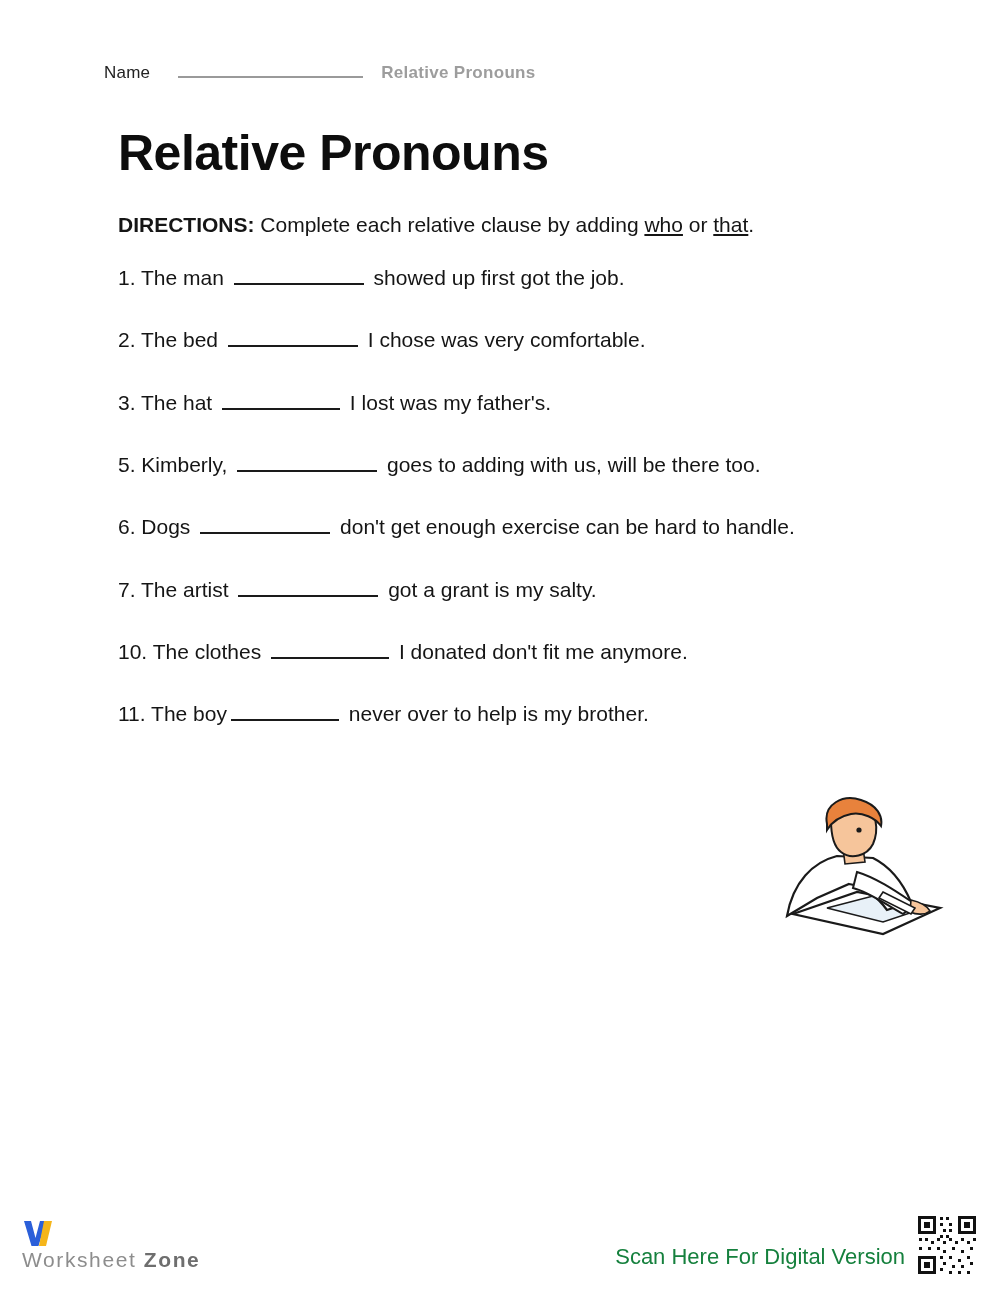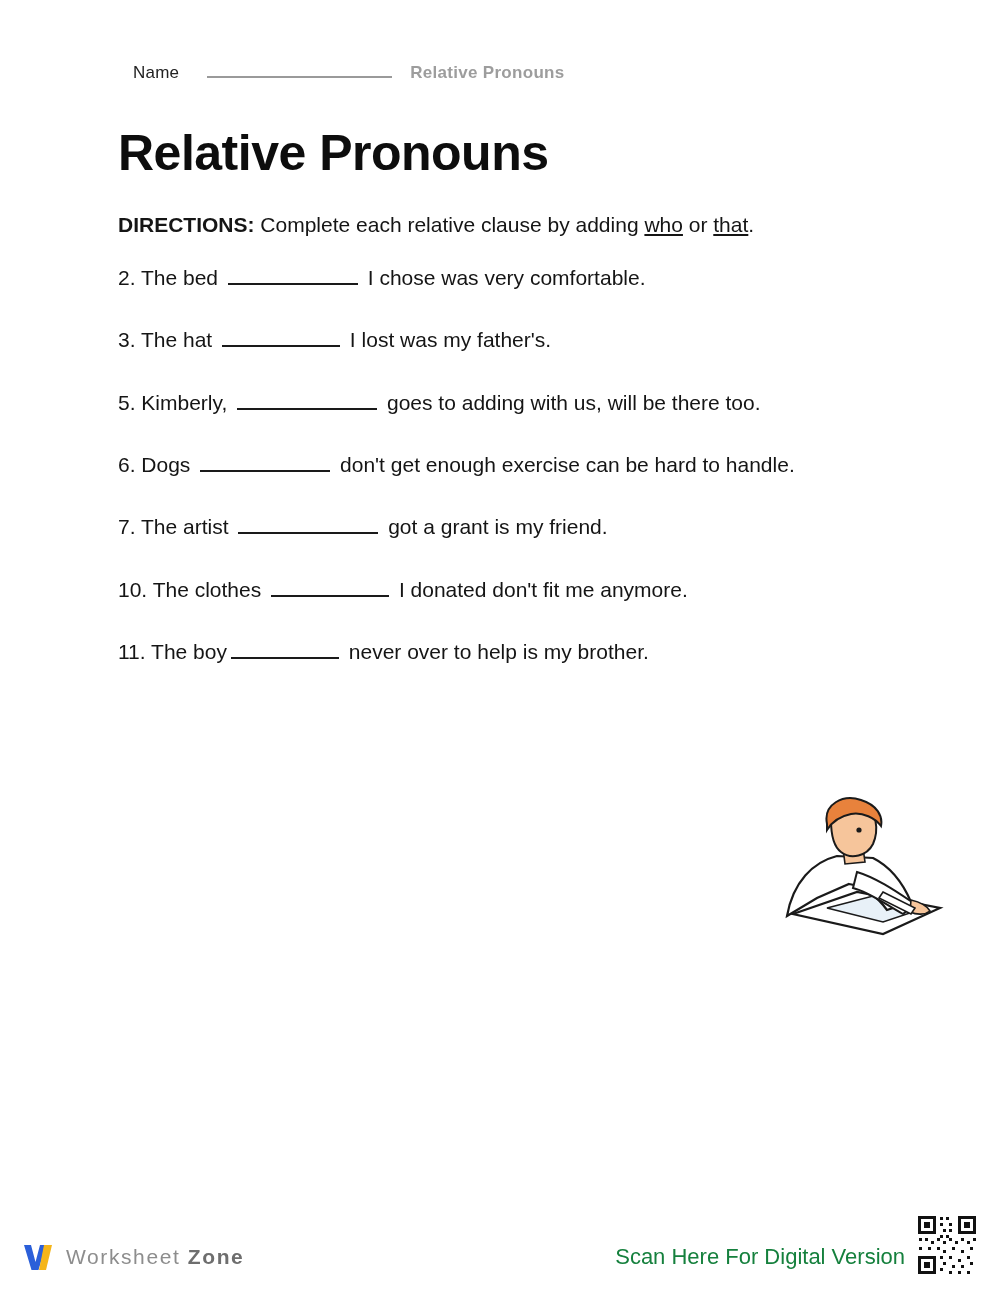--- a/index.html
+++ b/index.html
@@ -13,21 +13,21 @@
     font-family: "Liberation Sans", sans-serif;
     color: #1a1a1a;
     position: relative;
     overflow: hidden;
   }
 
   
   .header {
     position: absolute;
     top: 60px;
-    left: 133px;
+    left: 104px;
     right: 60px;
     display: flex;
     align-items: baseline;
   }
   .name-label {
     font-size: 17px;
     color: #222;
     letter-spacing: 0.2px;
   }
   .name-line {
@@ -111,21 +111,21 @@
     left: 0;
     right: 0;
     bottom: 0;
     height: 78px;
   }
   .brand {
     position: absolute;
     left: 22px;
     bottom: 22px;
     display: flex;
-    align-items: center;
+    flex-direction: column;
   }
   .brand-mark {
     width: 34px;
     height: 30px;
     margin-right: 10px;
   }
   .brand-text {
     font-size: 21px;
     letter-spacing: 1.6px;
     color: #8d8d8d;
@@ -158,25 +158,26 @@
   <span class="header-topic">Relative Pronouns</span>
 </div>
 
 <div class="title">Relative Pronouns</div>
 
 <div class="directions">
   <b>DIRECTIONS:</b><span> Complete each relative clause by adding </span><span class="underline-word">who</span><span> or </span><span class="underline-word">that</span><span>.</span>
 </div>
 
 <div class="questions" id="questions">
+    <div class="q-row"><span>1.</span><span> The man </span><span class="blank" style="width: 130px;"></span><span> showed up first got the job.</span></div>
     <div class="q-row"><span>2.</span><span> The bed </span><span class="blank" style="width: 130px;"></span><span> I chose was very comfortable.</span></div>
     <div class="q-row"><span>3.</span><span> The hat </span><span class="blank" style="width: 118px;"></span><span> I lost was my father's.</span></div>
     <div class="q-row"><span>5.</span><span> Kimberly, </span><span class="blank" style="width: 140px;"></span><span> goes to adding with us, will be there too.</span></div>
     <div class="q-row"><span>6.</span><span> Dogs </span><span class="blank" style="width: 130px;"></span><span> don't get enough exercise can be hard to handle.</span></div>
-    <div class="q-row"><span>7.</span><span> The artist </span><span class="blank" style="width: 140px;"></span><span> got a grant is my friend.</span></div>
+    <div class="q-row"><span>7.</span><span> The artist </span><span class="blank" style="width: 140px;"></span><span> got a grant is my salty.</span></div>
     <div class="q-row"><span>10.</span><span> The clothes </span><span class="blank" style="width: 118px;"></span><span> I donated don't fit me anymore.</span></div>
     <div class="q-row"><span>11.</span><span> The boy</span><span class="blank" style="width: 108px;"></span><span> never over to help is my brother.</span></div>
   </div>
 
 <div class="illustration">
   <svg viewBox="0 0 190 150" width="190" height="150" xmlns="http://www.w3.org/2000/svg">
 
     <path d="M28 118 L92 96 L175 112 L118 138 Z" fill="#ffffff" stroke="#1a1a1a" stroke-width="2.2"></path>
     <path d="M62 112 L108 100 L160 112 L118 126 Z" fill="#e8f1f8" stroke="#1a1a1a" stroke-width="1.6"></path>
 

